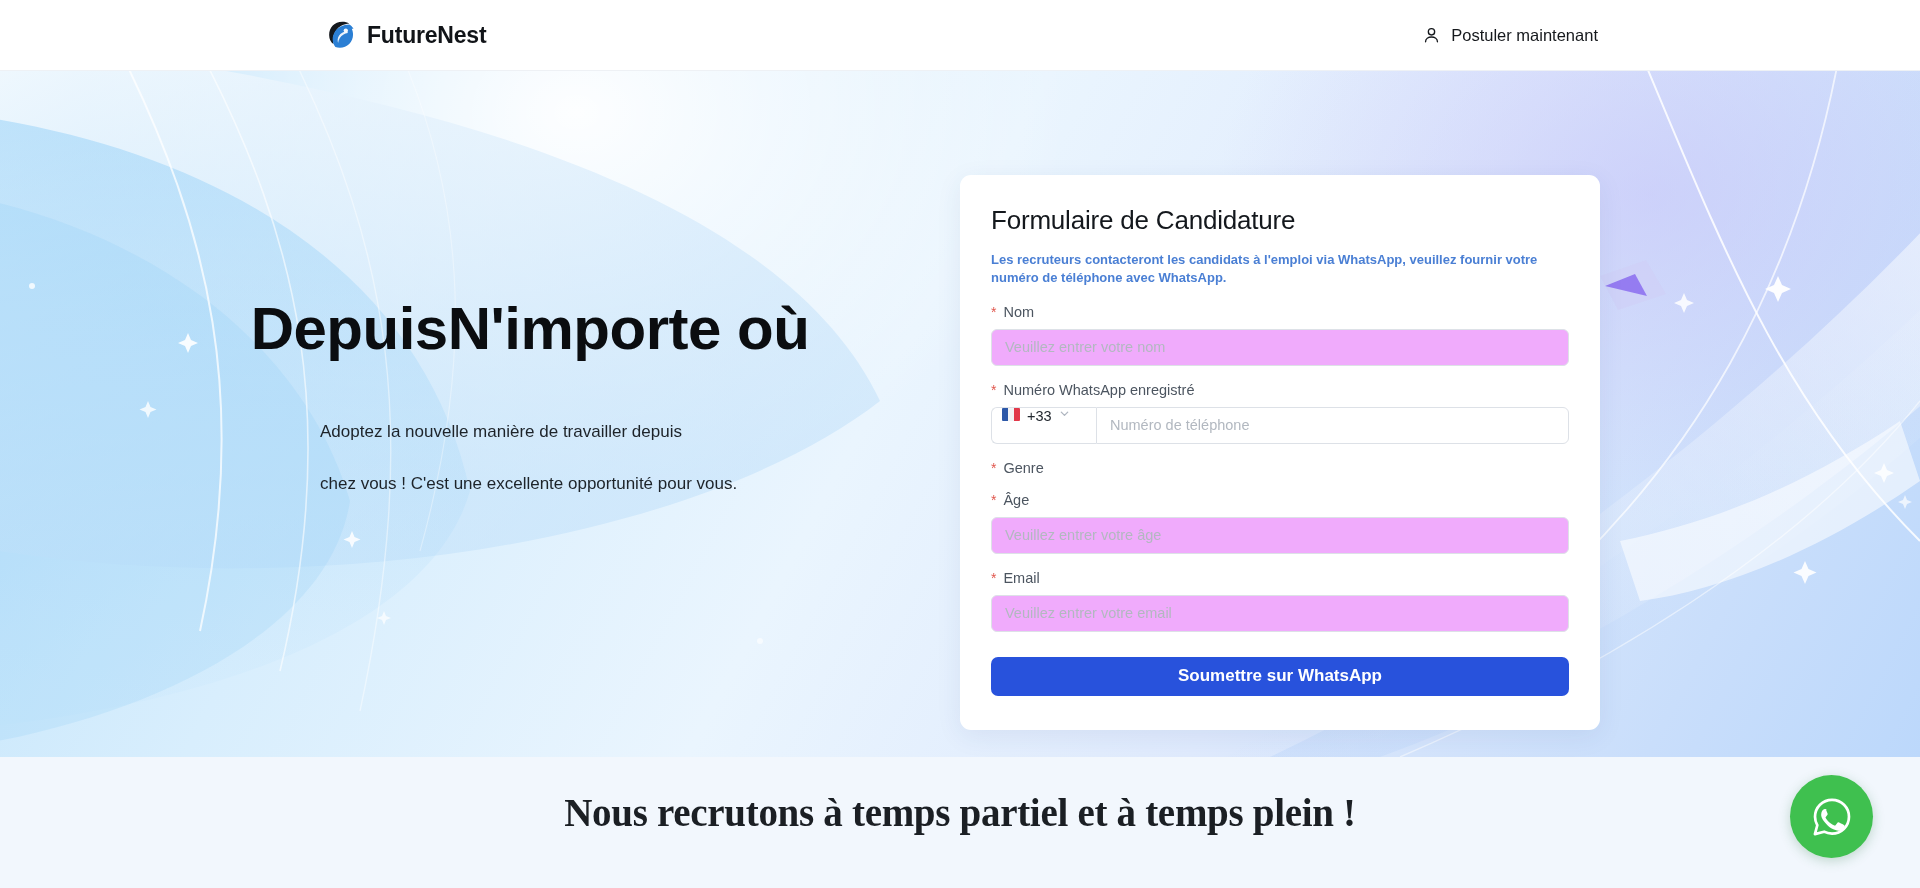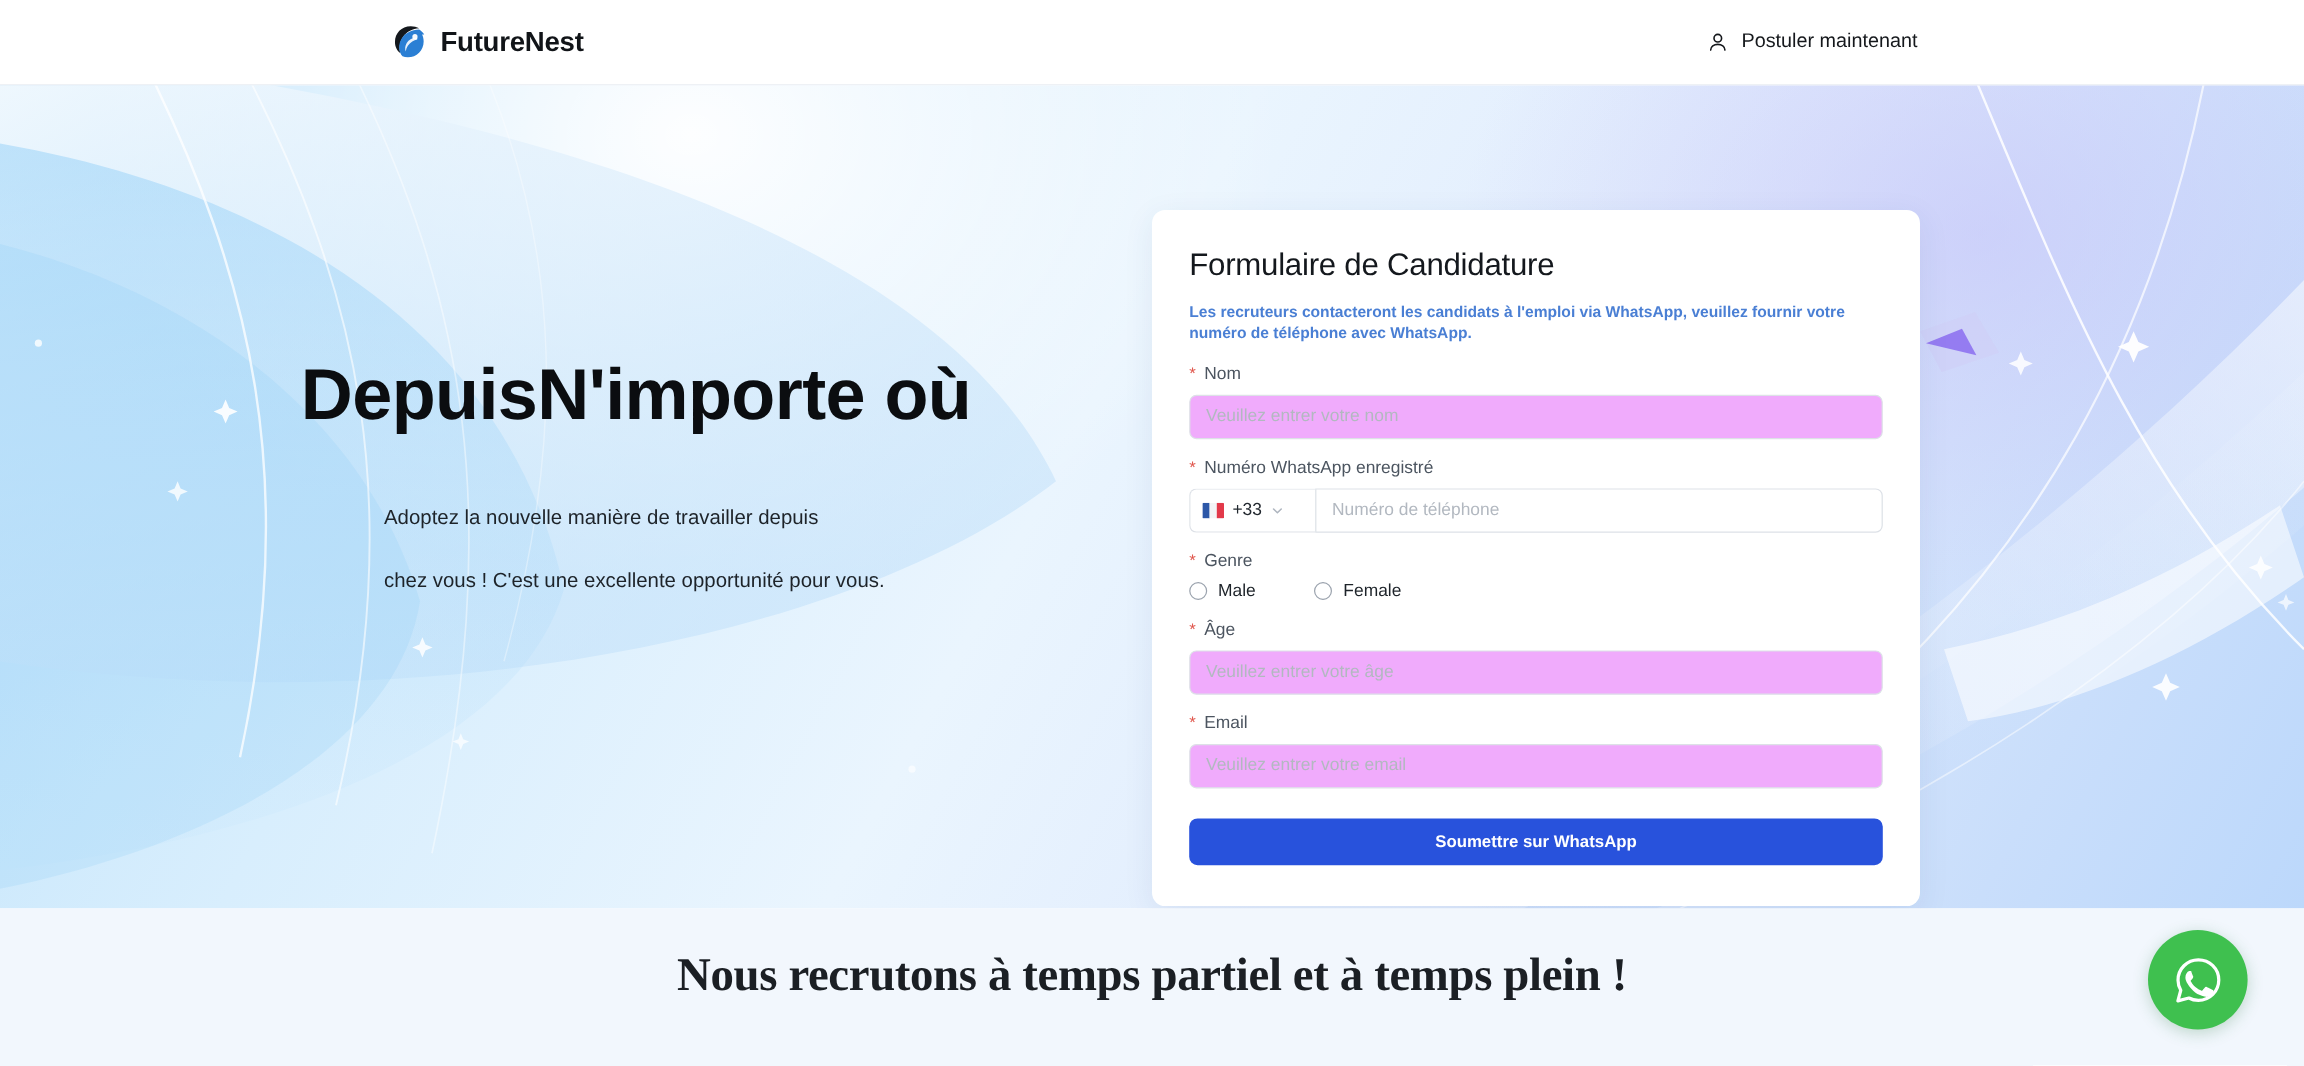--- a/index.html
+++ b/index.html
@@ -109,21 +109,21 @@
     color: #1d2329; background: #f0abfc;
   }
   .text-input::placeholder { color: #b2b8c0; }
 
   
   .phone-row { display: flex; align-items: stretch; }
   .country-select {
     width: 105px; height: 37px;
     border: 1px solid #dde1e7; border-right: none;
     border-radius: 6px 0 0 6px;
-    display: flex; align-items: center; gap: 7px;
+    display: flex; align-items: flex-start; gap: 7px;
     padding: 0 10px; background: #fff; cursor: pointer;
   }
   .flag-fr {
     width: 18px; height: 13px; flex: 0 0 auto;
     display: flex; border-radius: 1px; overflow: hidden;
   }
   .flag-fr i { flex: 1; display: block; }
   .flag-fr .b { background: #2d58a8; }
   .flag-fr .w { background: #f3f4f6; }
   .flag-fr .r { background: #e2394a; }
@@ -149,21 +149,21 @@
     border: 1px solid #9aa2ad; background: #fff;
     flex: 0 0 auto;
   }
   .radio-label { font-size: 14.5px; color: #1d2329; }
 
   
   .submit-btn {
     margin-top: 25px;
     width: 100%; height: 39px;
     background: #2852dc; border: none; border-radius: 7px;
-    color: #ffffff; font-size: 14px; font-weight: bold;
+    color: #ffffff; font-size: 17px; font-weight: bold;
     font-family: "Liberation Sans", sans-serif;
     cursor: pointer;
   }
 
   
   .bottom {
     position: absolute; top: 757px; left: 0;
     width: 1920px; height: 131px;
     background: #f2f7fd;
     text-align: center;
@@ -323,30 +323,20 @@
           <input class="phone-input" type="text" placeholder="Numéro de téléphone" style="">
         </div>
       </div>
 
       
       <div class="field">
         <div class="field-label">
           <span class="req-star">*</span>
           <span>Genre</span>
         </div>
-        <div class="radio-row">
-          <label class="radio-opt">
-            <span class="radio-dot"></span>
-            <span class="radio-label">Male</span>
-          </label>
-          <label class="radio-opt">
-            <span class="radio-dot"></span>
-            <span class="radio-label">Female</span>
-          </label>
-        </div>
       </div>
 
       
       <div class="field">
         <div class="field-label">
           <span class="req-star">*</span>
           <span>Âge</span>
         </div>
         <input class="text-input" type="text" placeholder="Veuillez entrer votre âge" style="">
       </div>

